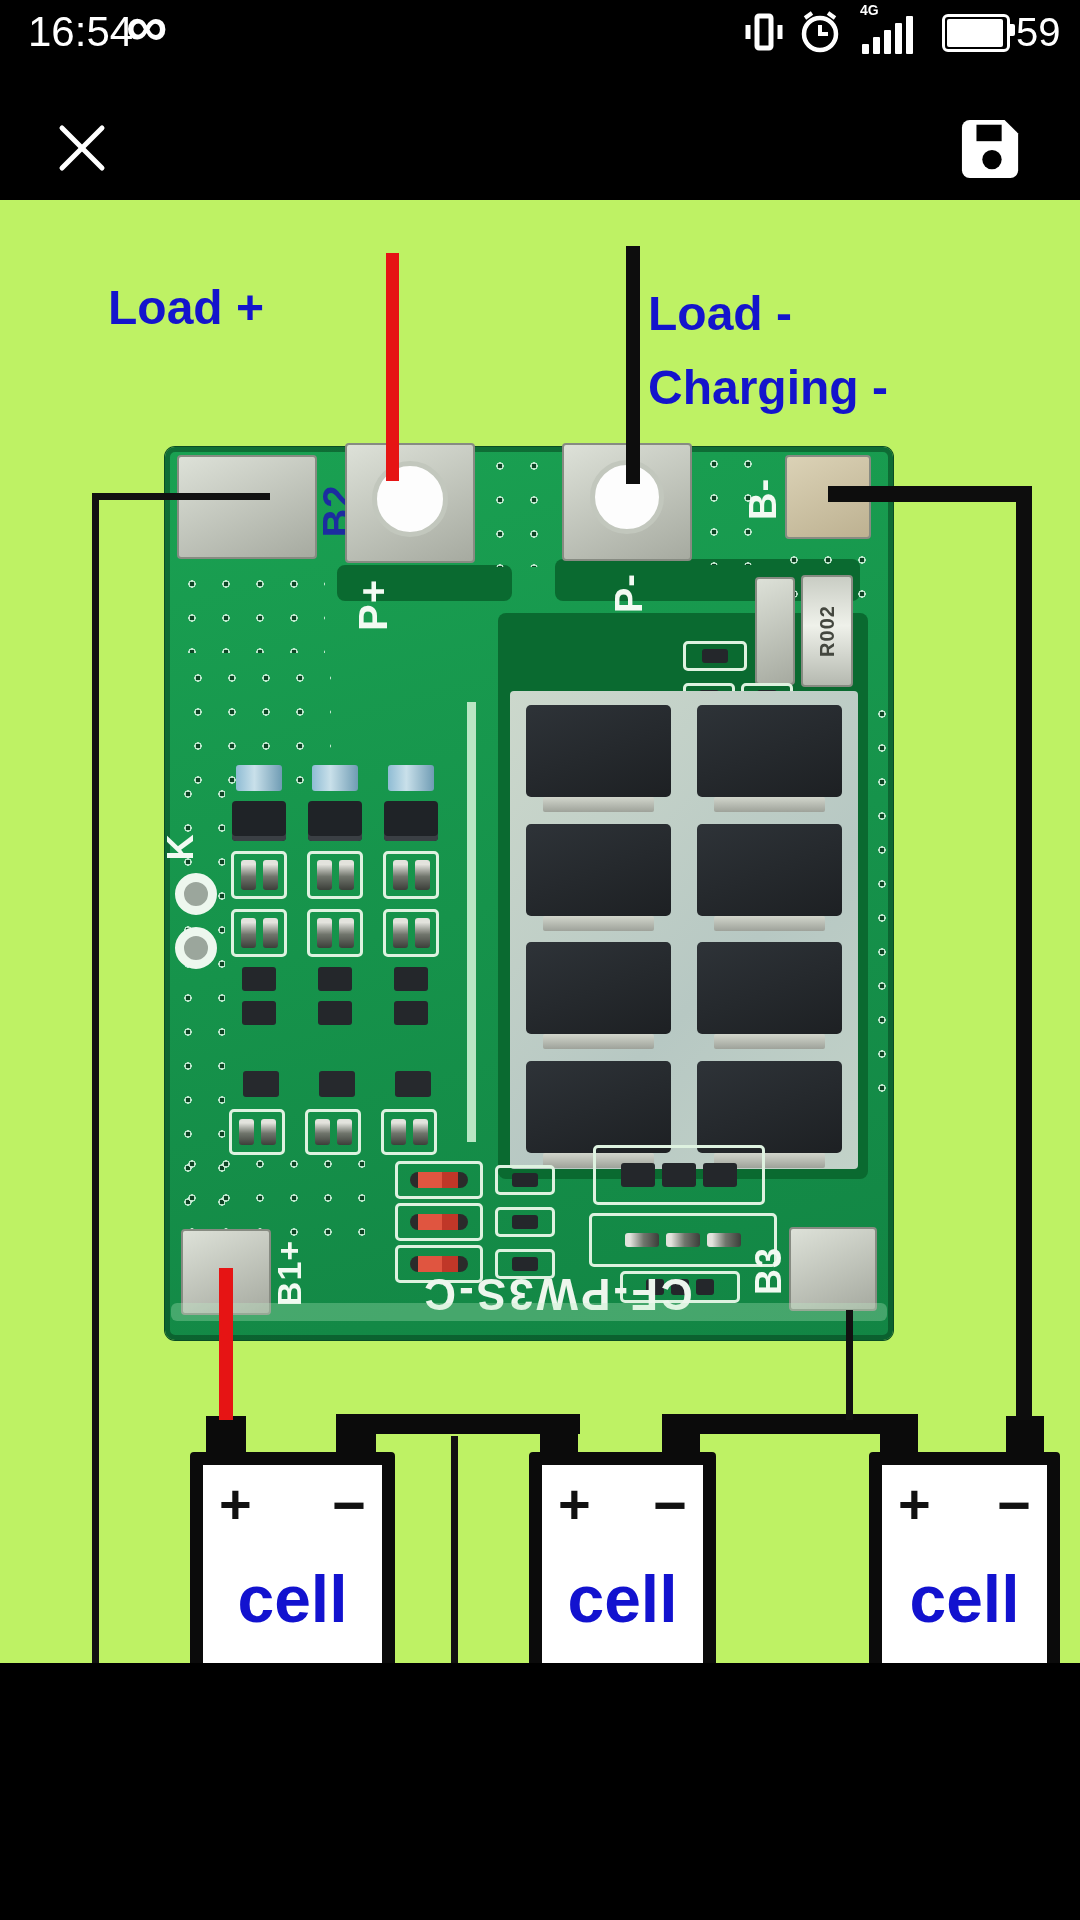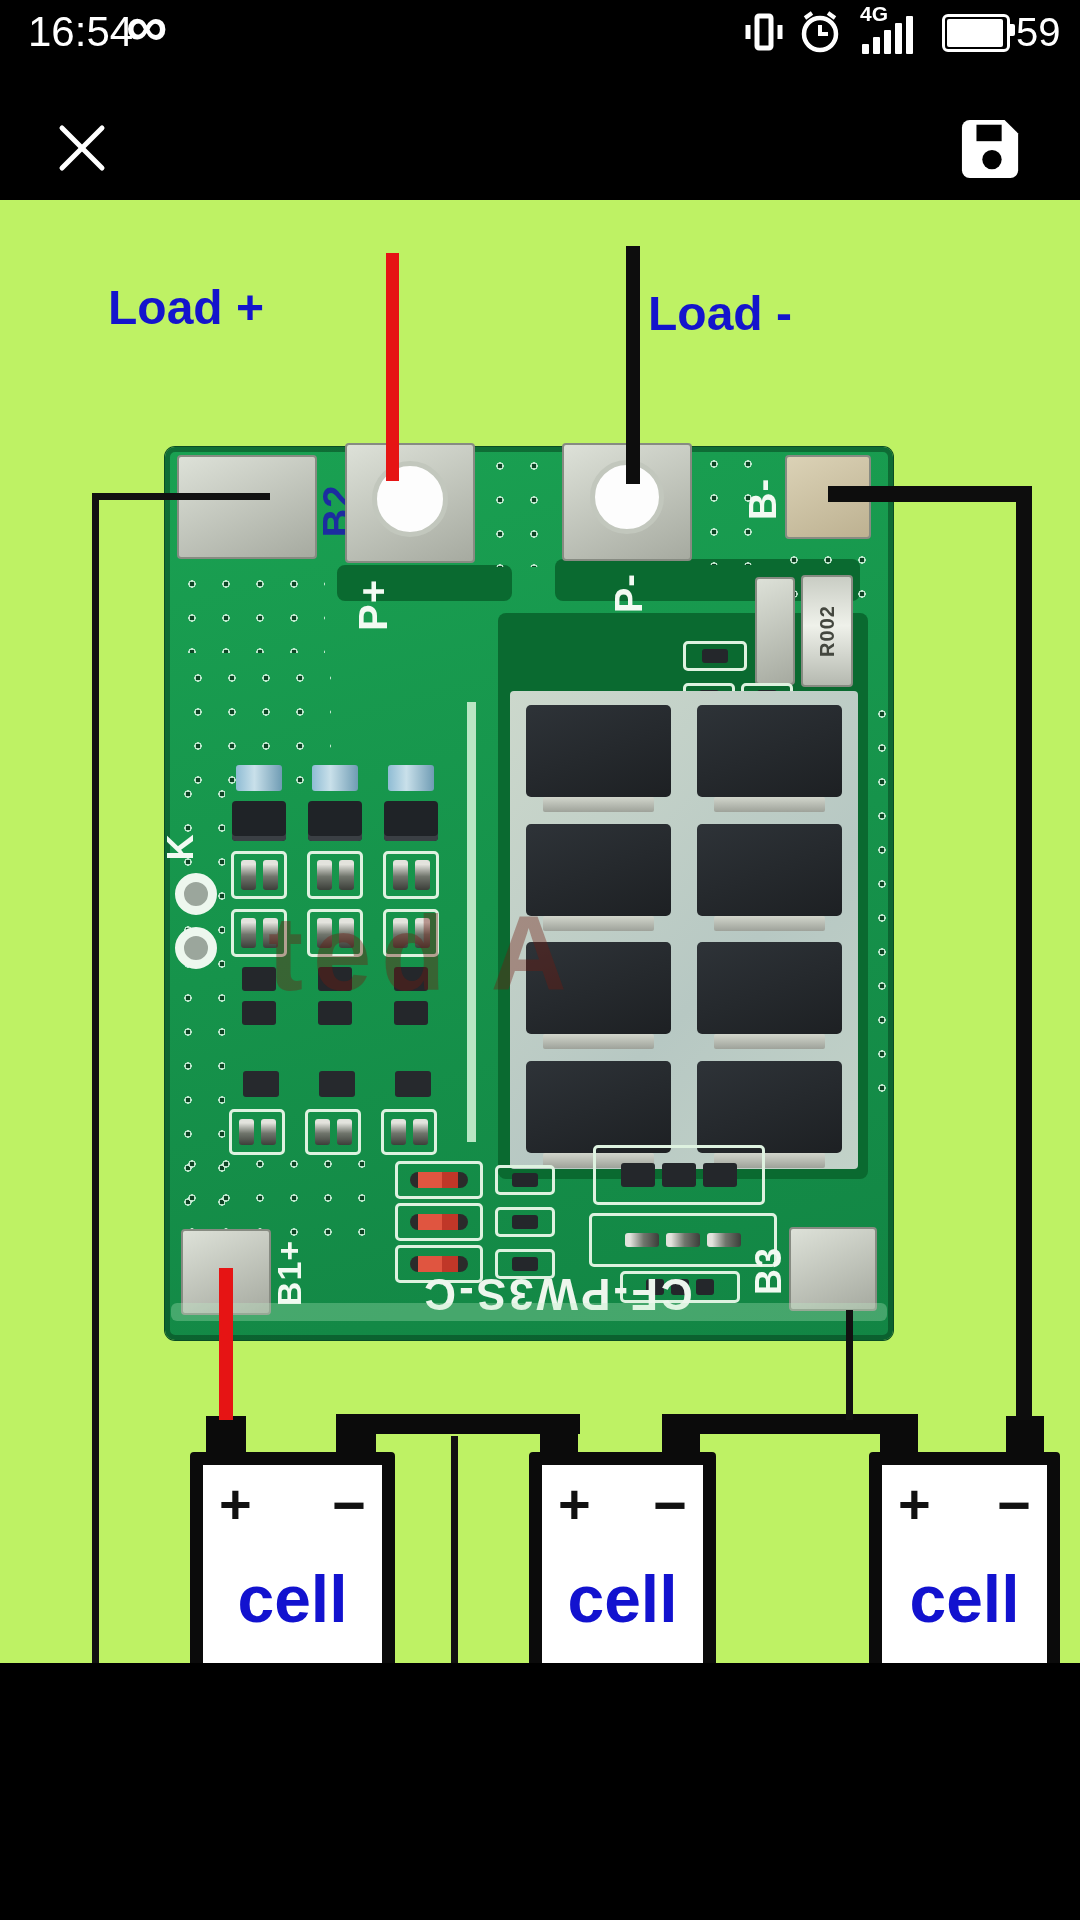--- a/index.html
+++ b/index.html
@@ -5,21 +5,21 @@
   html,body{margin:0;padding:0;background:#000;}
   #screen{position:relative;width:1080px;height:1663px;background:#000;overflow:hidden;
           font-family:"Liberation Sans",sans-serif;}
   .abs{position:absolute;}
 
   
   #topbar{position:absolute;left:0;top:0;width:1080px;height:200px;background:#000;color:#fff;}
   .st-time{position:absolute;left:28px;top:8px;font-size:42px;color:#fff;}
   .st-inf{position:absolute;left:126px;top:-8px;font-size:58px;font-weight:bold;color:#fff;letter-spacing:-3px;}
   .st-98{position:absolute;left:1016px;top:10px;font-size:40px;color:#fff;}
-  .sig-4g{position:absolute;left:-2px;top:-8px;font-size:21px;font-weight:bold;color:#fff;}
+  .sig-4g{position:absolute;left:-2px;top:-8px;font-size:14px;font-weight:bold;color:#fff;}
   .bars{position:absolute;left:0;bottom:0;display:flex;align-items:flex-end;gap:4px;}
   .bars div{width:7px;background:#fff;border-radius:1px;}
   .batt{position:absolute;left:942px;top:14px;width:62px;height:32px;border:3px solid #fff;border-radius:6px;}
   .batt::before{content:"";position:absolute;left:2px;top:2px;right:4px;bottom:2px;background:#fff;border-radius:2px;}
   .batt::after{content:"";position:absolute;right:-8px;top:7px;width:5px;height:12px;background:#fff;border-radius:0 2px 2px 0;}
   .tb-close{position:absolute;left:56px;top:122px;width:52px;height:52px;cursor:pointer;}
   .tb-save{position:absolute;left:960px;top:116px;width:62px;height:62px;cursor:pointer;}
 
   
   #imgview{position:absolute;left:0;top:200px;width:1080px;height:1545px;background:#bef264;}
@@ -127,20 +127,21 @@
       <path d="M10 4 h36 l14 14 v38 a8 8 0 0 1 -8 8 h-42 a8 8 0 0 1 -8 -8 v-44 a8 8 0 0 1 8 -8 z" fill="#fff"></path>
       <rect x="17" y="9" width="26" height="17" fill="#000"></rect>
       <circle cx="33" cy="45" r="10" fill="#000"></circle>
     </svg>
   </div>
 
   <div id="imgview">
 
     <div class="ann" style="left:108px;top:84px">Load +</div>
     <div class="ann" style="left:648px;top:90px">Load -</div>
+    <div class="ann" style="left:648px;top:164px">Charging -</div>
 
     <div id="board">
 
       <div class="dg" style="left:172px;top:118px;width:175px;height:36px"></div>
       <div class="dg" style="left:390px;top:112px;width:305px;height:42px"></div>
       <div class="dg" style="left:333px;top:166px;width:370px;height:566px"></div>
       <div class="abs" style="left:302px;top:255px;width:9px;height:440px;background:#b9e6c4"></div>
 
       <div class="dots" style="left:10px;top:120px;width:150px;height:86px"></div>
       <div class="dots" style="left:16px;top:214px;width:150px;height:130px"></div>
@@ -291,21 +292,20 @@
 
       <div class="pad" style="left:16px;top:782px;width:90px;height:86px"></div>
       <div class="vlab" style="left:124px;top:826px;font-size:34px">B1+</div>
       <div class="pad" style="left:624px;top:780px;width:88px;height:84px"></div>
       <div class="vlab" style="left:604px;top:824px;font-size:36px">B3</div>
 
       <div id="modeltext">CF-PW3S-C</div>
       <div class="abs" style="left:6px;top:856px;width:716px;height:18px;background:rgba(190,240,200,.3);border-radius:6px"></div>
     </div>
 
-    <div id="watermark">ted A</div>
 
     <div class="wire" style="left:386px;top:53px;width:13px;height:228px;background:#e61414;z-index:6"></div>
     <div class="wire" style="left:626px;top:46px;width:14px;height:238px;background:#0d0d0d;z-index:6"></div>
 
     <div class="wire" style="left:92px;top:293px;width:178px;height:7px;background:#111;z-index:6"></div>
     <div class="wire" style="left:92px;top:293px;width:7px;height:1222px;background:#111;z-index:6"></div>
     <div class="wire" style="left:92px;top:1508px;width:366px;height:7px;background:#111;z-index:6"></div>
     <div class="wire" style="left:451px;top:1236px;width:7px;height:279px;background:#111;z-index:6"></div>
 
     <div class="wire" style="left:828px;top:286px;width:204px;height:16px;background:#0d0d0d;z-index:6"></div>

